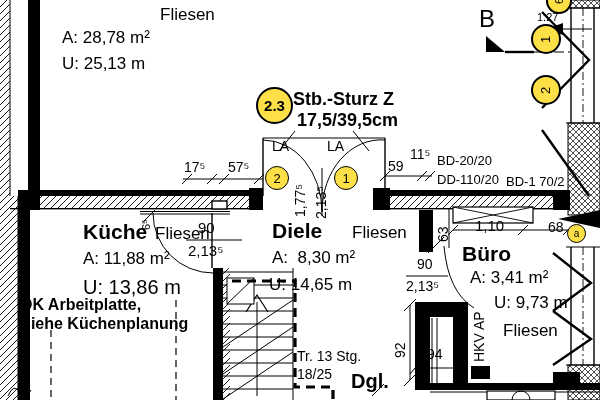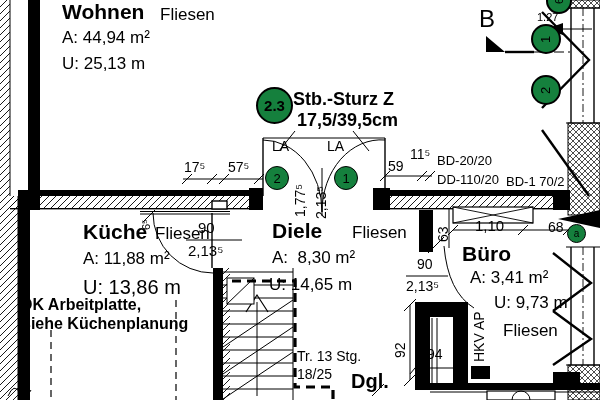--- a/index.html
+++ b/index.html
@@ -2,21 +2,21 @@
 <html><head>
 <meta charset="utf-8">
 <style>
   html,body{margin:0;padding:0;background:#fff;}
   #plan{position:relative;width:600px;height:400px;background:#ffffff;overflow:hidden;
         font-family:"Liberation Sans","DejaVu Sans",sans-serif;color:#000;}
   .t{position:absolute;color:#000;white-space:pre;line-height:1.05;
      font-family:"Liberation Sans","DejaVu Sans",sans-serif;}
   .b{font-weight:bold;}
   .rot{transform:rotate(-90deg);transform-origin:0 0;}
-  .circ{position:absolute;border:2px solid #000;border-radius:50%;background:#15803d;
+  .circ{position:absolute;border:2px solid #000;border-radius:50%;background:#fde047;
         display:flex;align-items:center;justify-content:center;
         font-family:"Liberation Sans","DejaVu Sans",sans-serif;}
   svg{position:absolute;left:0;top:0;}
 </style>
 </head>
 <body>
 
 <div id="plan">
 
   <svg width="600" height="400" viewBox="0 0 600 400">
@@ -184,23 +184,22 @@
       <line x1="566" y1="365" x2="600" y2="365" stroke-width="1"></line>
       <line x1="571" y1="247" x2="571" y2="365" stroke-width="1.4"></line>
       <line x1="594" y1="247" x2="594" y2="365" stroke-width="1.4"></line>
       <line x1="583" y1="247" x2="583" y2="365" stroke-width="0.9" stroke-dasharray="8 3 2 3"></line>
       <polyline points="553,253 591,283 553,311" fill="none" stroke-width="2.4"></polyline>
       <polyline points="553,311 591,339 553,365" fill="none" stroke-width="2.4"></polyline>
       <rect x="568" y="365" width="32" height="35" fill="url(#x1)" stroke-width="1"></rect>
     </g>
   </svg>
 
-  <div class="t b" style="left:62px;top:1px;font-size:21px;">Wohnen</div>
   <div class="t" style="left:160px;top:6px;font-size:17px;">Fliesen</div>
-  <div class="t" style="left:62px;top:29px;font-size:17px;">A: 44,94 m²</div>
+  <div class="t" style="left:62px;top:29px;font-size:17px;">A: 28,78 m²</div>
   <div class="t" style="left:62px;top:55px;font-size:17px;">U: 25,13 m</div>
 
   <div class="circ b" style="left:256px;top:87px;width:33px;height:33px;border-width:2.5px;font-size:15px;">2.3</div>
   <div class="t b" style="left:293px;top:90px;font-size:18px;">Stb.-Sturz Z</div>
   <div class="t b" style="left:297px;top:111px;font-size:18px;">17,5/39,5cm</div>
 
   <div class="t" style="left:272px;top:139px;font-size:14px;">LA</div>
   <div class="t" style="left:327px;top:139px;font-size:14px;">LA</div>
   <div class="circ" style="left:265px;top:166px;width:22px;height:22px;border-width:1.8px;font-size:13px;">2</div>
   <div class="circ" style="left:334px;top:166px;width:22px;height:22px;border-width:1.8px;font-size:13px;">1</div>

